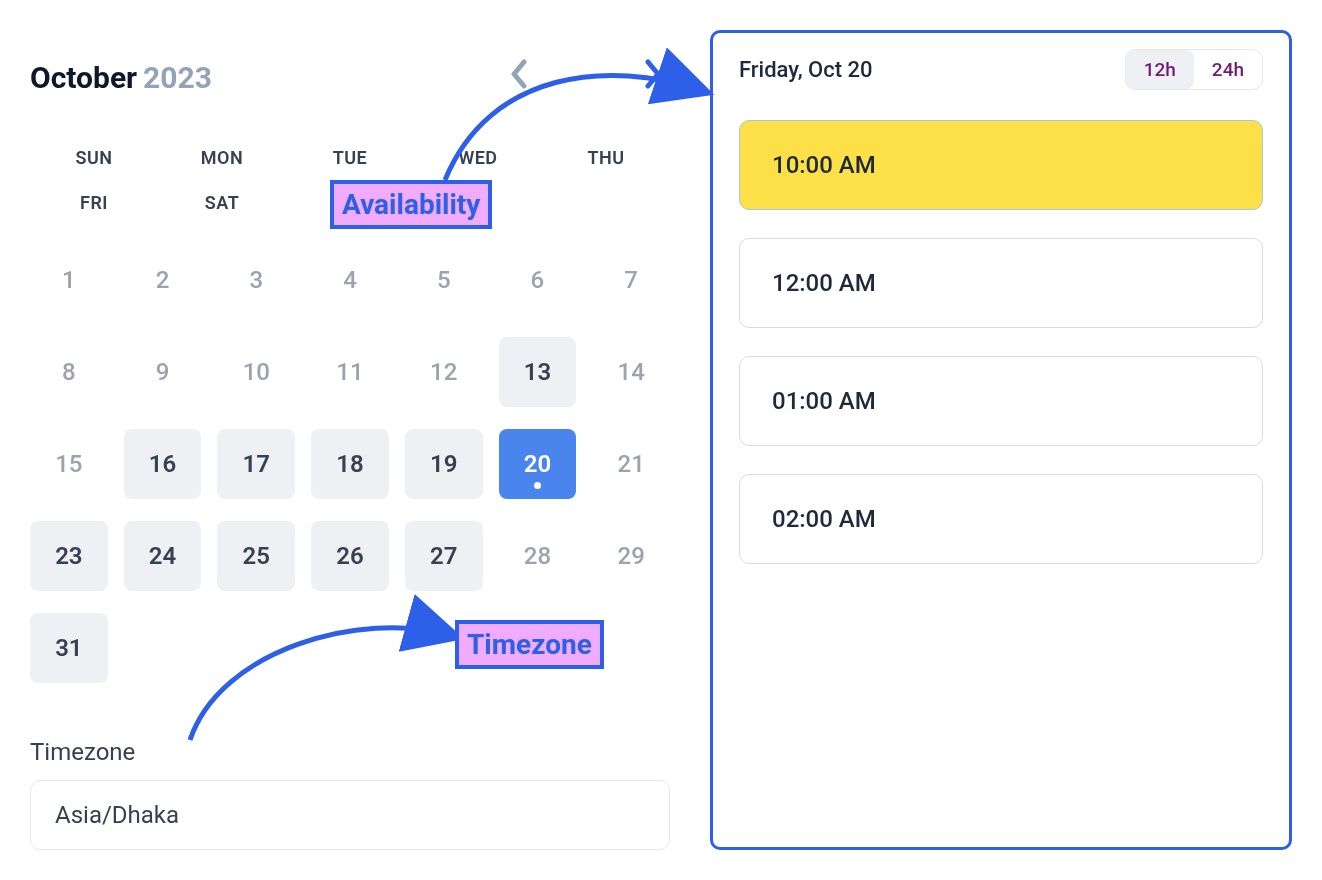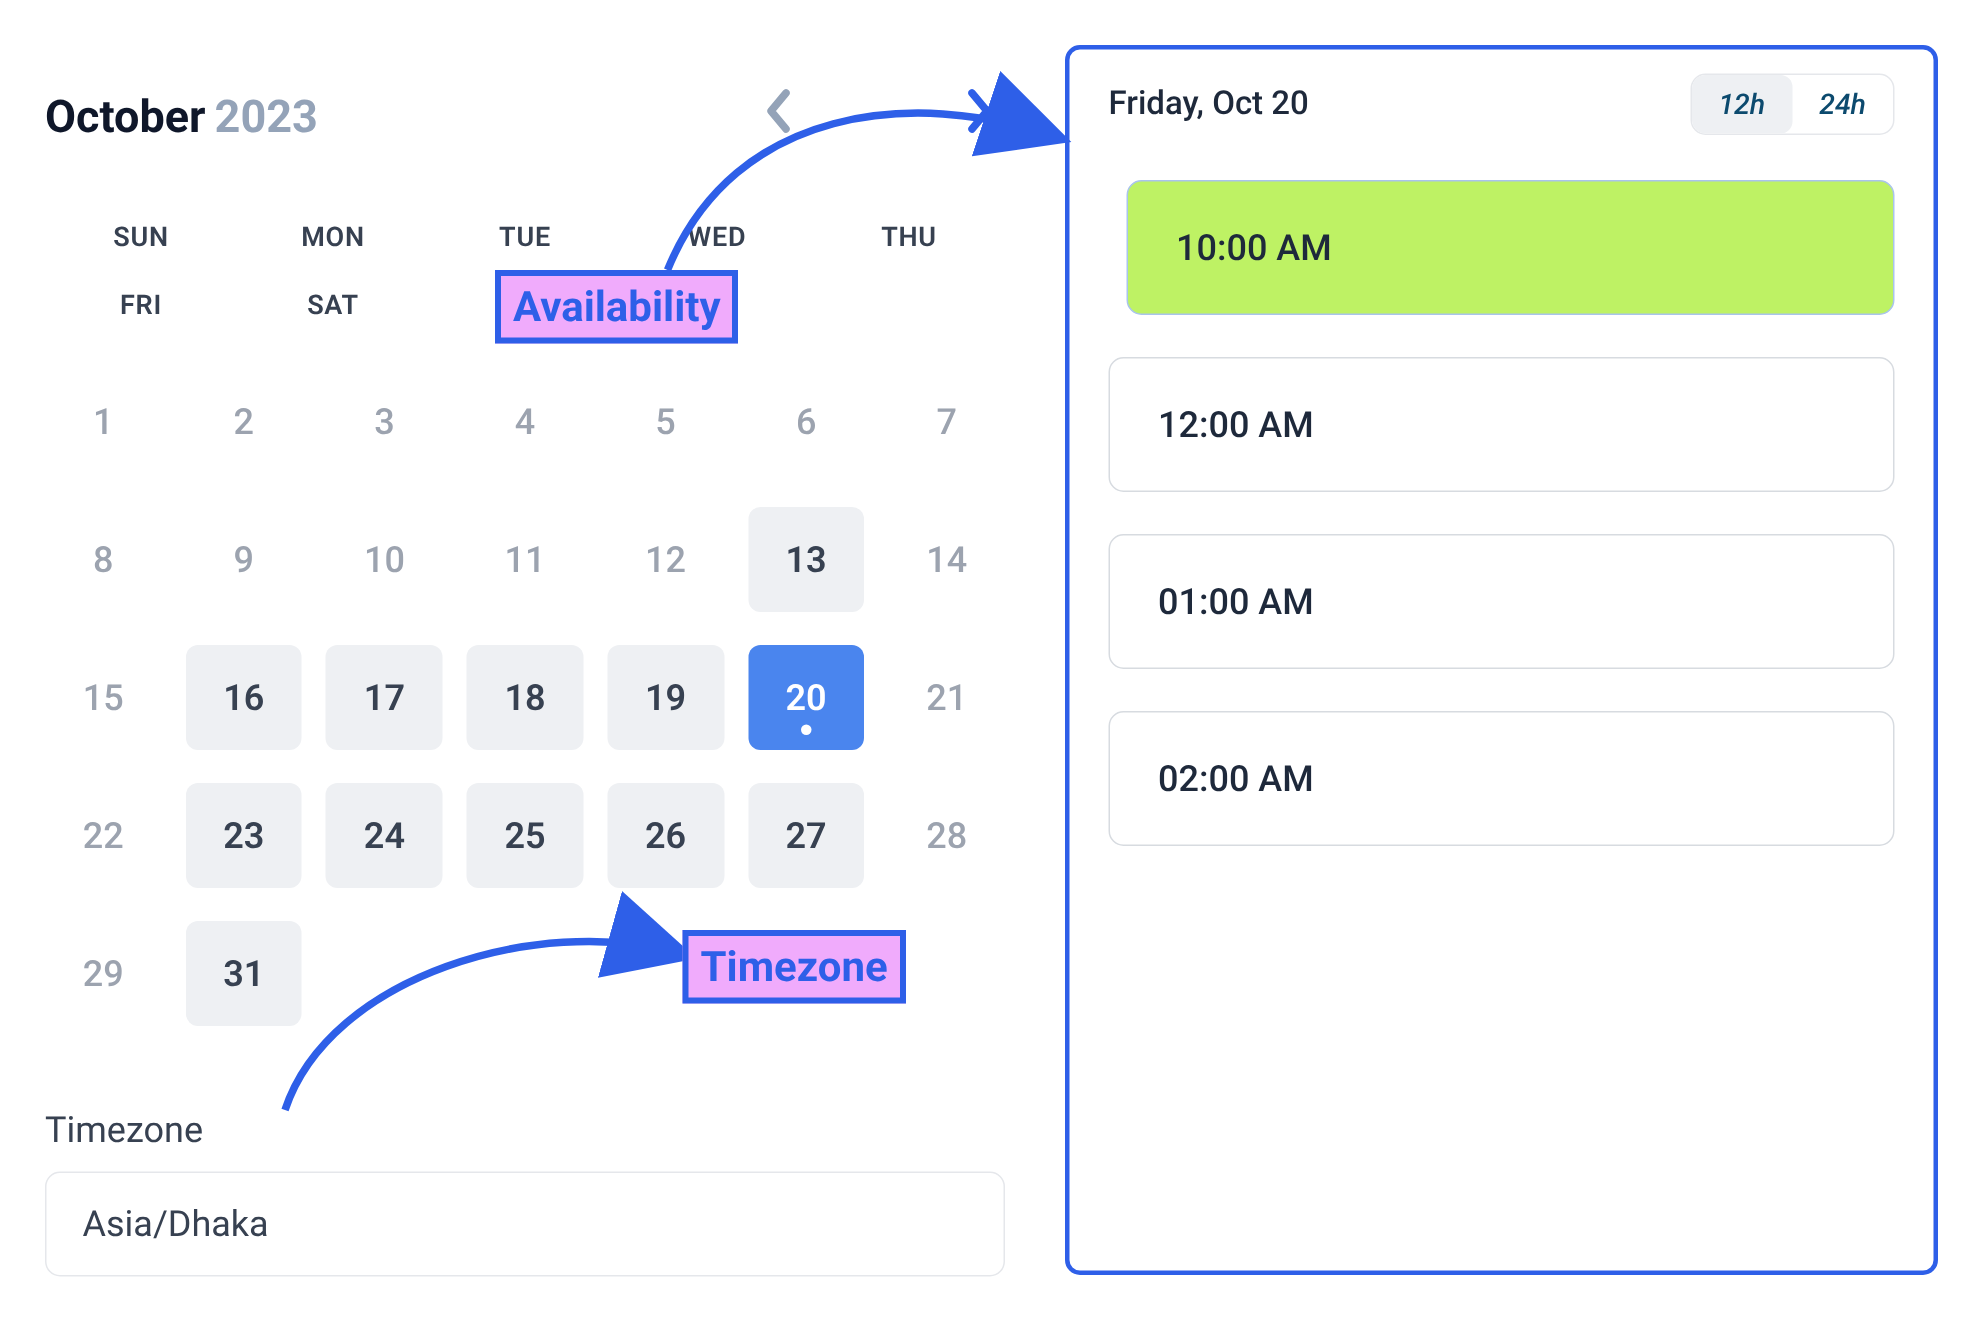--- a/index.html
+++ b/index.html
@@ -141,23 +141,22 @@
     .format-toggle {
       display: flex;
       border: 1px solid #e5e7eb;
       border-radius: 10px;
       overflow: hidden;
     }
     .format-btn {
       padding: 8px 18px;
       font-size: 19px;
       font-weight: 500;
-      color: #0c4a6e;
-      cursor: pointer;
-      font-style: italic;
+      color: #701a75;
+      cursor: pointer;
     }
     .format-btn.active {
       background: #eef0f3;
       border-radius: 8px;
     }
 
     .slot-list {
       display: flex;
       flex-direction: column;
       gap: 28px;
@@ -165,23 +164,22 @@
     .slot {
       border: 1px solid #d7dbe0;
       border-radius: 10px;
       padding: 30px 32px;
       font-size: 24px;
       font-weight: 500;
       color: #1e293b;
       cursor: pointer;
     }
     .slot.selected {
-      background: #bef264;
+      background: #fde047;
       border-color: #a9c4ec;
-      margin-left: 12px;
     }
 
     .annotation {
       position: absolute;
       border: 4px solid #2e5fe8;
       padding: 4px 8px;
       font-size: 28px;
       font-weight: 700;
       color: #2e5fe8;
       background: #f0abfc;
@@ -290,23 +288,20 @@
         <div class="day available">
           <span>19</span>
         </div>
         <div class="day selected">
           <span>20</span>
           <span class="dot"></span>
         </div>
         <div class="day muted">
           <span>21</span>
         </div>
-        <div class="day muted">
-          <span>22</span>
-        </div>
         <div class="day available">
           <span>23</span>
         </div>
         <div class="day available">
           <span>24</span>
         </div>
         <div class="day available">
           <span>25</span>
         </div>
         <div class="day available">

